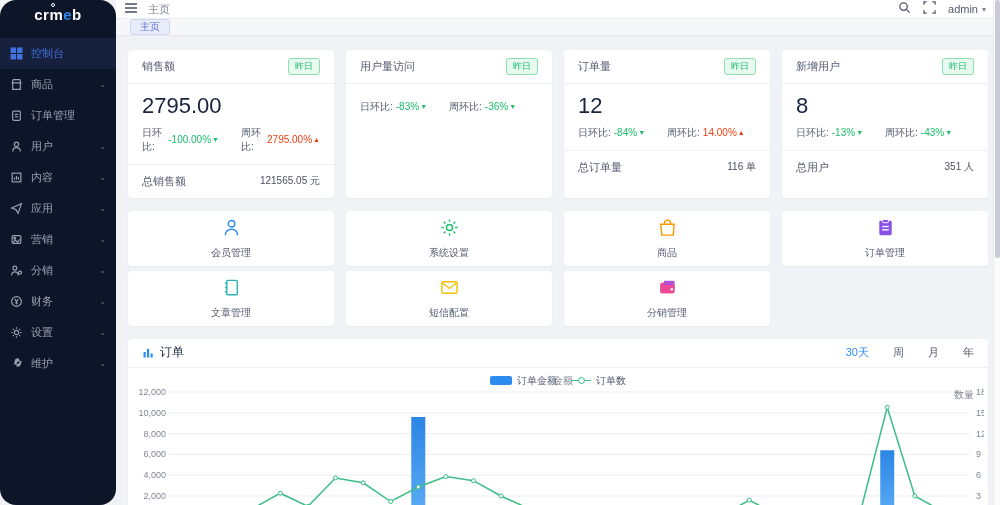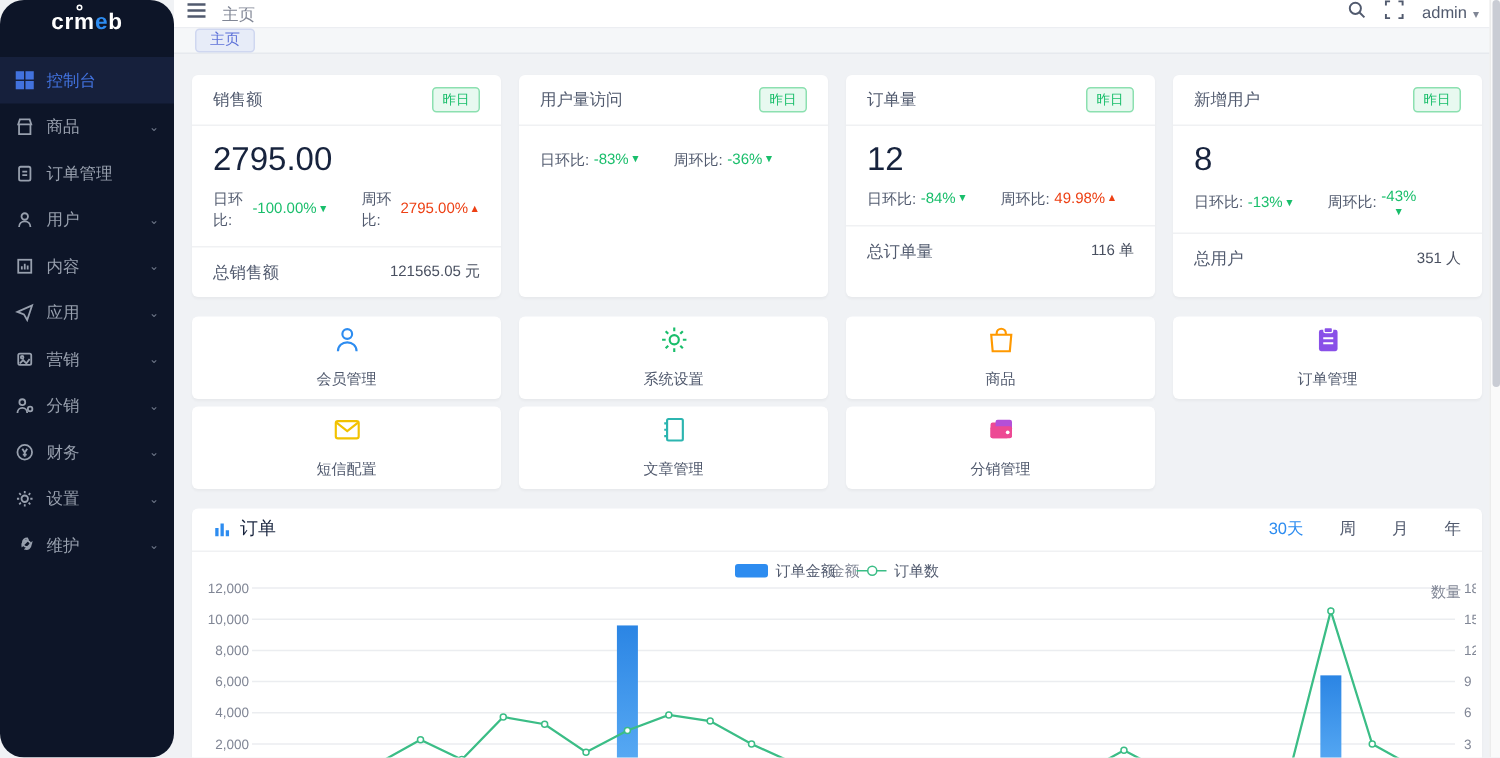--- a/index.html
+++ b/index.html
@@ -309,21 +309,21 @@
               <span class="ratio">
                   <span>日环比:</span>
                   <span class="trend" style="color: rgb(25, 190, 107);">
                     <span>-84%</span>
                     <span class="arr">▼</span>
                   </span>
                 </span>
               <span class="ratio">
                   <span>周环比:</span>
                   <span class="trend" style="color: rgb(237, 64, 20);">
-                    <span>49.98%</span>
+                    <span>14.00%</span>
                     <span class="arr">▲</span>
                   </span>
                 </span>
             </div>
           </div>
           <div class="stat-foot">
               <span class="foot-label">总订单量</span>
               <span class="foot-value">116 单</span>
             </div>
         </div>
@@ -338,21 +338,21 @@
             <div class="ratios">
               <span class="ratio">
                   <span>日环比:</span>
                   <span class="trend" style="color: rgb(25, 190, 107);">
                     <span>-13%</span>
                     <span class="arr">▼</span>
                   </span>
                 </span>
               <span class="ratio">
                   <span>周环比:</span>
-                  <span class="trend" style="color: rgb(25, 190, 107); flex-direction: column;">
+                  <span class="trend" style="color: rgb(25, 190, 107);">
                     <span>-43%</span>
                     <span class="arr">▼</span>
                   </span>
                 </span>
             </div>
           </div>
           <div class="stat-foot">
               <span class="foot-label">总用户</span>
               <span class="foot-value">351 人</span>
             </div>
@@ -384,34 +384,34 @@
         <div class="short-card">
           <span><svg viewBox="0 0 22 22">
                 <rect x="4.5" y="4" width="13" height="15" rx="1.5" fill="#8950e8"></rect>
                 <rect x="8" y="2.5" width="6" height="3.5" rx="1" fill="#8950e8" stroke="#fff" stroke-width="1"></rect>
                 <line x1="7.5" y1="10" x2="14.5" y2="10" stroke="#fff" stroke-width="1.4"></line>
                 <line x1="7.5" y1="13.5" x2="14.5" y2="13.5" stroke="#fff" stroke-width="1.4"></line>
               </svg></span>
           <span class="short-label">订单管理</span>
         </div>
         <div class="short-card">
-          <span><svg viewBox="0 0 22 22" fill="none" stroke="#f2c200" stroke-width="1.5">
-                <rect x="3" y="5" width="16" height="12" rx="1.5"></rect>
-                <path d="M3.5 6 L11 12 L18.5 6"></path>
-              </svg></span>
-          <span class="short-label">短信配置</span>
-        </div>
-        <div class="short-card">
           <span><svg viewBox="0 0 22 22" fill="none" stroke="#2cb5b0" stroke-width="1.5">
                 <rect x="6" y="3.5" width="11" height="15" rx="1"></rect>
                 <line x1="4" y1="6.5" x2="6" y2="6.5"></line>
                 <line x1="4" y1="11" x2="6" y2="11"></line>
                 <line x1="4" y1="15.5" x2="6" y2="15.5"></line>
               </svg></span>
           <span class="short-label">文章管理</span>
+        </div>
+        <div class="short-card">
+          <span><svg viewBox="0 0 22 22" fill="none" stroke="#f2c200" stroke-width="1.5">
+                <rect x="3" y="5" width="16" height="12" rx="1.5"></rect>
+                <path d="M3.5 6 L11 12 L18.5 6"></path>
+              </svg></span>
+          <span class="short-label">短信配置</span>
         </div>
         <div class="short-card">
           <span><svg viewBox="0 0 22 22">
                 <rect x="3.5" y="6" width="13" height="11" rx="1.5" fill="#ed4994"></rect>
                 <rect x="7" y="4" width="11.5" height="9" rx="1.5" fill="#b44fd8"></rect>
                 <rect x="3.5" y="8.5" width="15" height="8.5" rx="1.5" fill="#ed4994"></rect>
                 <circle cx="15.5" cy="12.8" r="1.3" fill="#fff"></circle>
               </svg></span>
           <span class="short-label">分销管理</span>
         </div>

